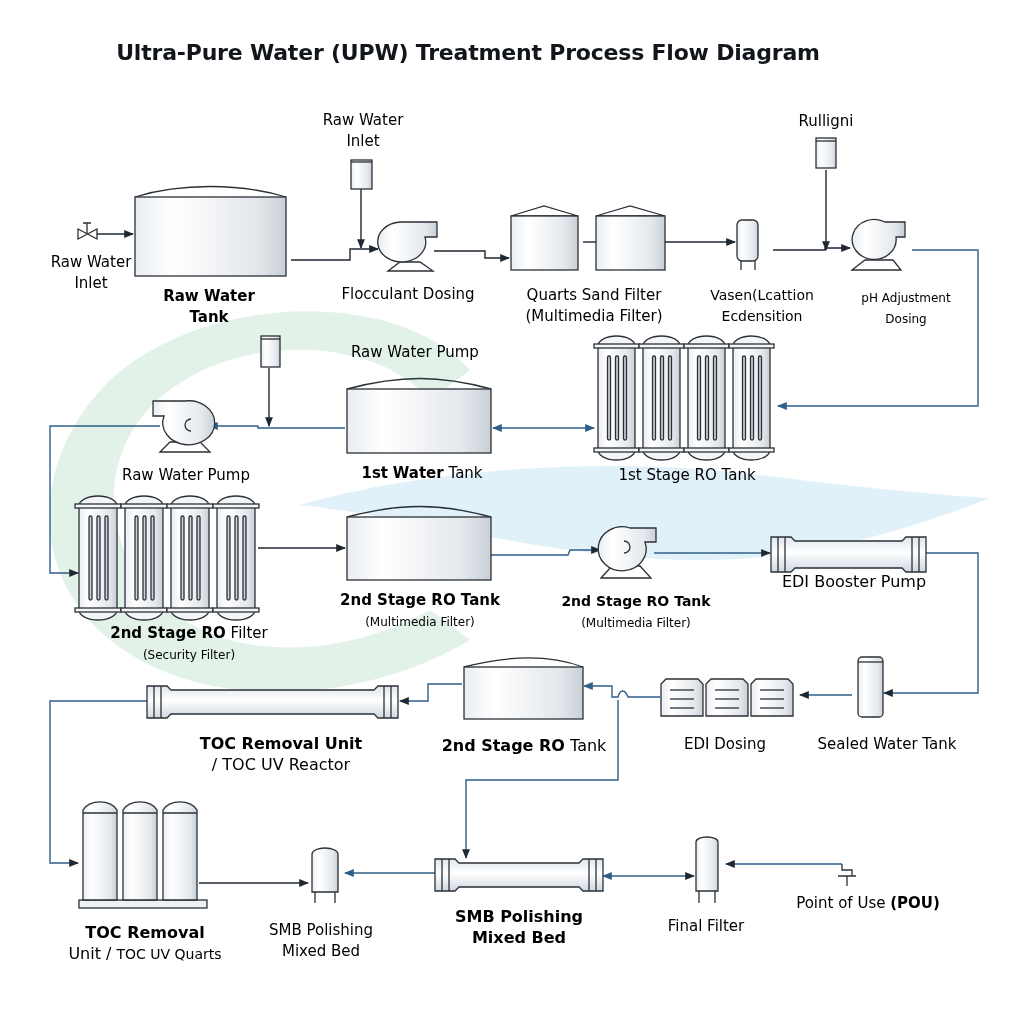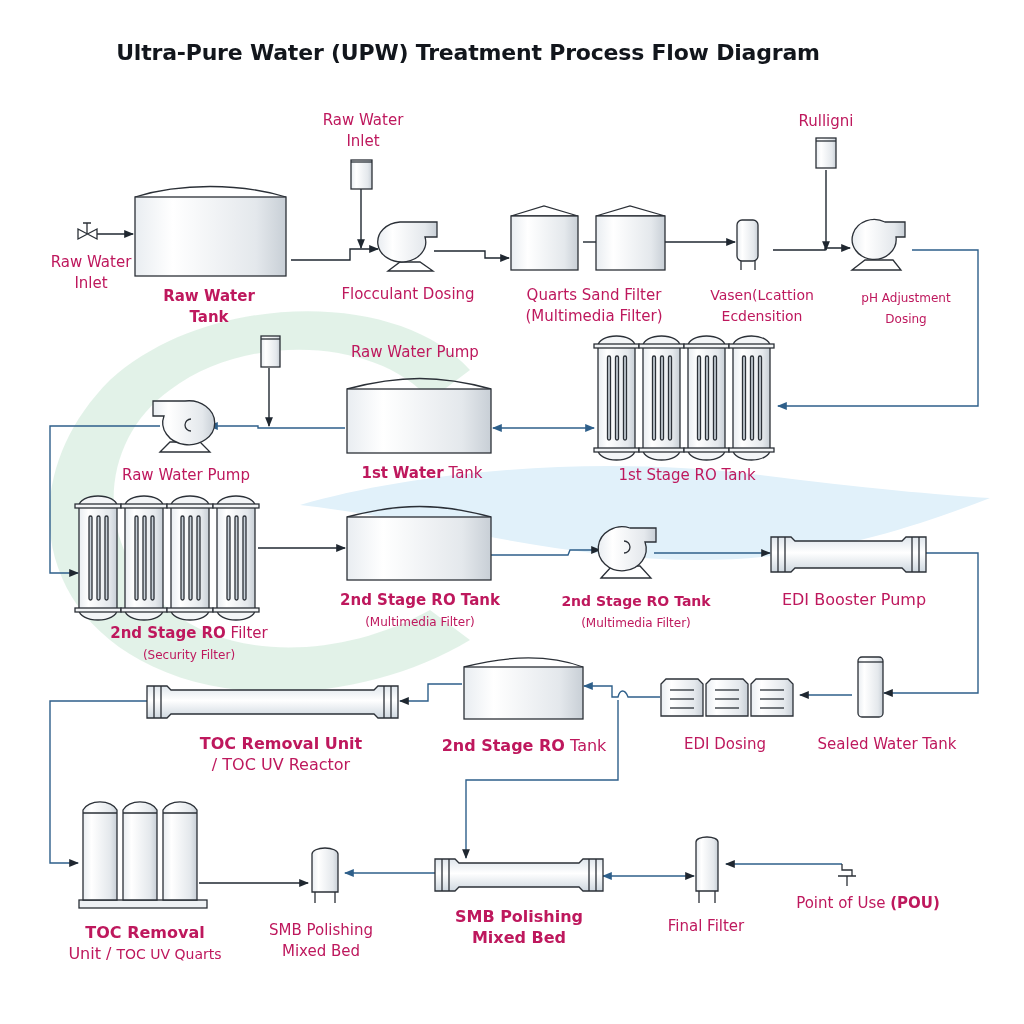--- a/index.html
+++ b/index.html
@@ -1,18 +1,18 @@
 <!DOCTYPE html>
 <html><head>
 <meta charset="utf-8">
 <style>
   html, body { margin: 0; padding: 0; background: #ffffff; }
   body { width: 1024px; height: 1024px; position: relative; overflow: hidden; font-family: "DejaVu Sans", sans-serif; color: #1a1f26; }
   #diagram { position: absolute; left: 0; top: 0; width: 1024px; height: 1024px; }
-  .lbl { position: absolute; text-align: center; white-space: nowrap; font-size: 15px; line-height: 21px; color: #be185d; transform: translateX(-50%); }
+  .lbl { position: absolute; text-align: center; white-space: nowrap; font-size: 15px; line-height: 21px; color: #000000; transform: translateX(-50%); }
   .lbl .b { font-weight: bold; }
   .lbl .s { font-size: 12px; }
   .title { position: absolute; left: 0; top: 40px; width: 936px; text-align: center; font-size: 22px; font-weight: bold; color: #12161c; letter-spacing: -0.2px; }
 </style>
 </head>
 <body>
 
 <div class="title">Ultra-Pure Water (UPW) Treatment Process Flow Diagram</div>
 
 <svg id="diagram" viewBox="0 0 1024 1024" xmlns="http://www.w3.org/2000/svg">
@@ -324,21 +324,21 @@
   <span class="s">(Security Filter)</span>
 </div>
 <div class="lbl" style="left:420px;top:590px">
   <span class="b">2nd Stage RO Tank</span><br>
   <span class="s">(Multimedia Filter)</span>
 </div>
 <div class="lbl" style="left:636px;top:591px;font-size:14px">
   <span class="b">2nd Stage RO Tank</span><br>
   <span class="s">(Multimedia Filter)</span>
 </div>
-<div class="lbl" style="left:854px;top:589px;font-size:16px">EDI Booster Pump</div>
+<div class="lbl" style="left:854px;top:571px;font-size:16px">EDI Booster Pump</div>
 <div class="lbl" style="left:281px;top:733px;font-size:16px">
   <span class="b">TOC Removal Unit</span><br>
   <span>/ TOC UV Reactor</span>
 </div>
 <div class="lbl" style="left:524px;top:735px;font-size:16px">
   <span class="b">2nd Stage RO</span>
   <span>Tank</span>
 </div>
 <div class="lbl" style="left:725px;top:734px">EDI Dosing</div>
 <div class="lbl" style="left:887px;top:734px">Sealed Water Tank</div>

